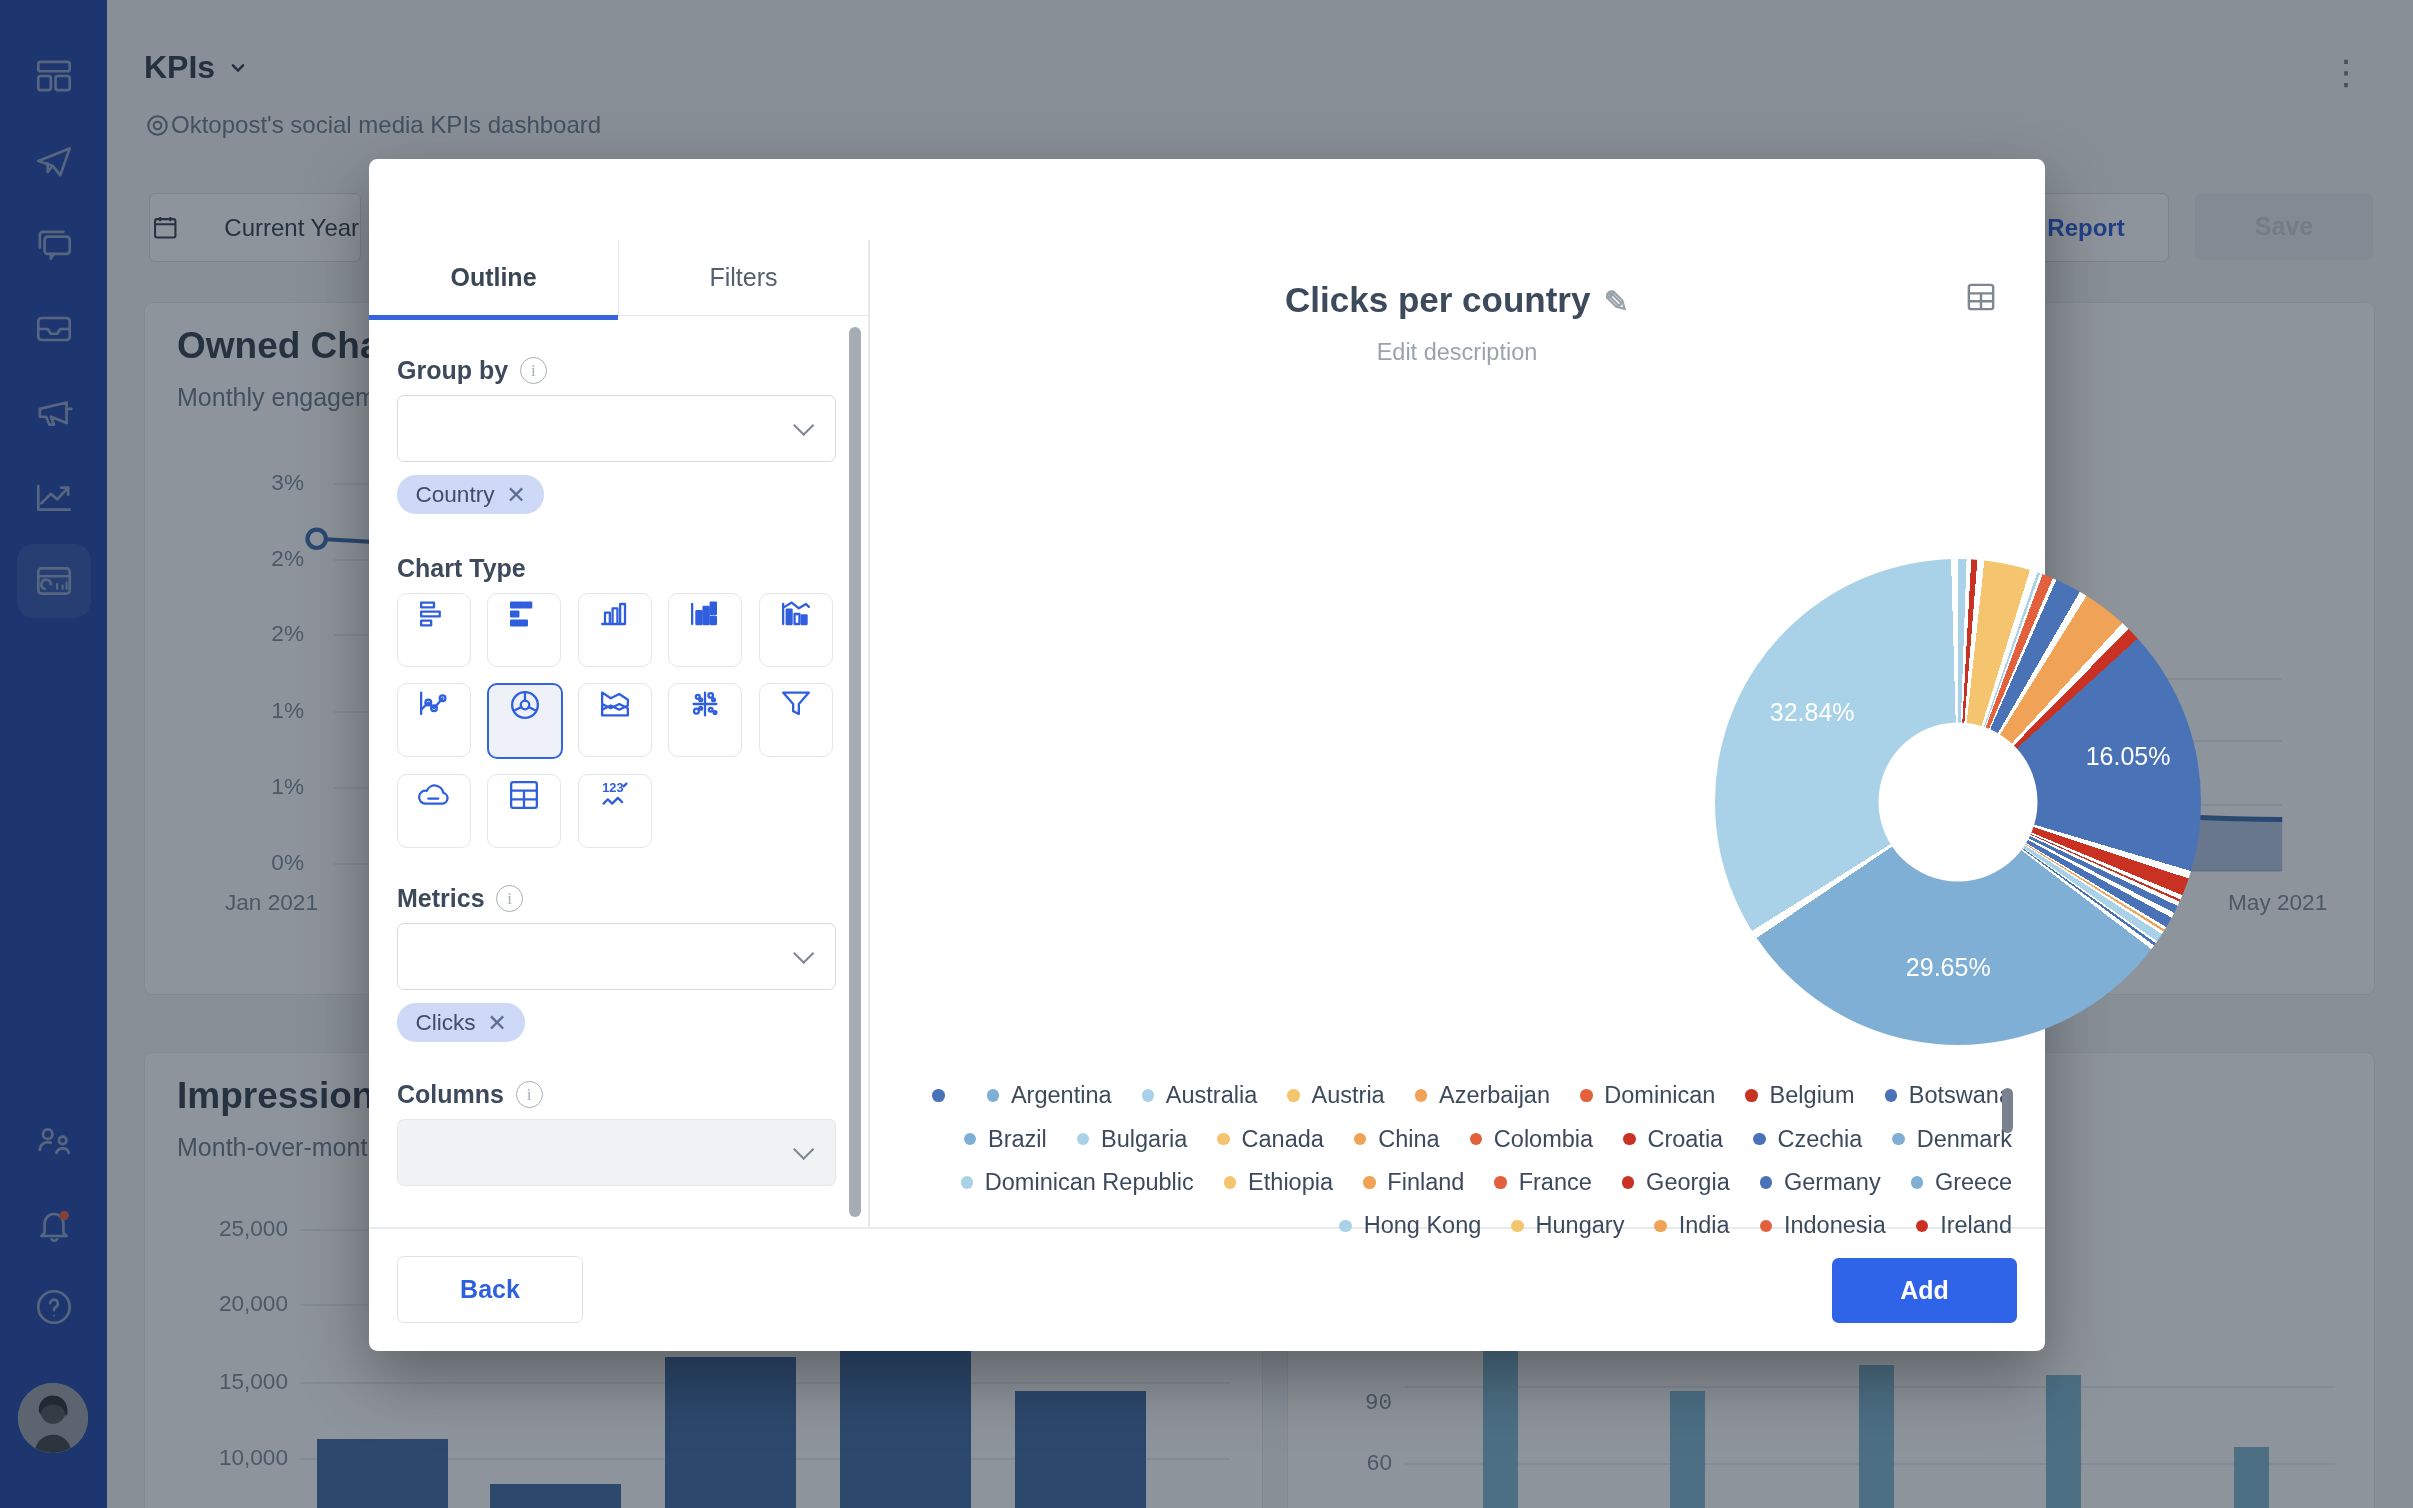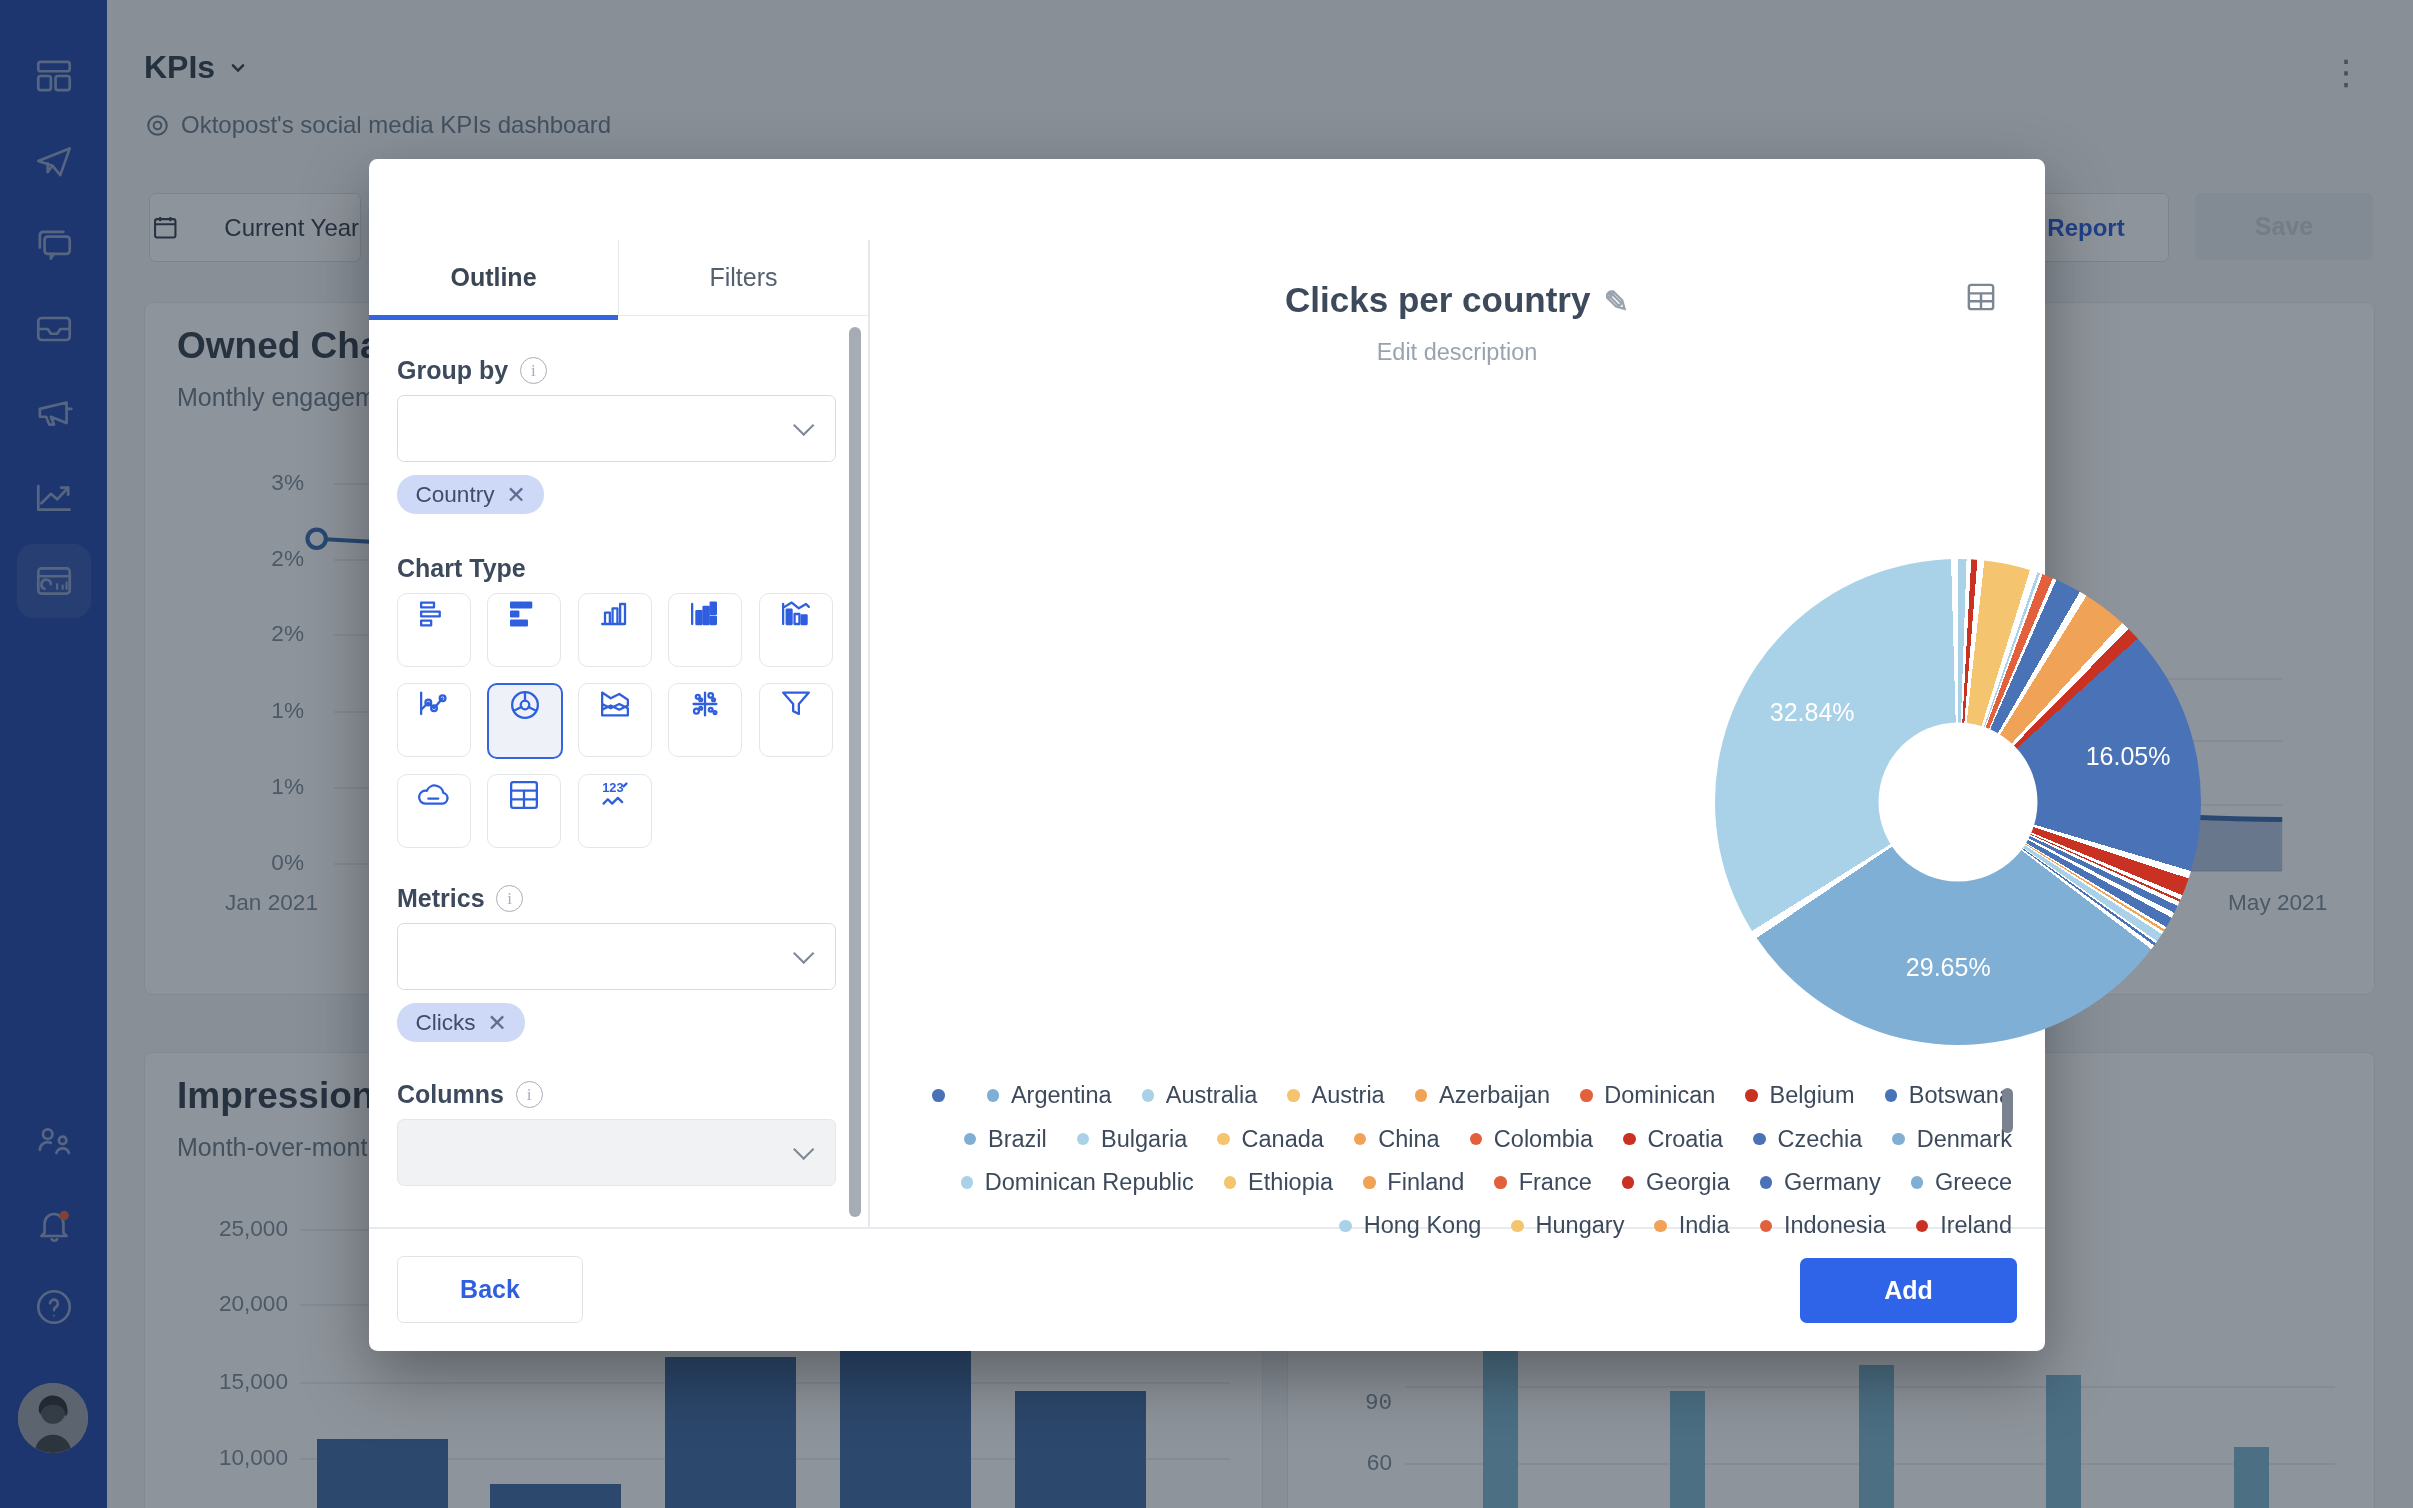--- a/index.html
+++ b/index.html
@@ -7,21 +7,21 @@
          font-family:"Liberation Sans",sans-serif;background:#f2f4f7;}
   
   #sidebar{position:absolute;left:0;top:0;width:107px;height:1508px;background:#1c43a6;z-index:1;}
   .side-ic{position:absolute;left:17px;width:74px;height:74px;display:flex;align-items:center;justify-content:center;border-radius:17px;}
   .side-ic svg{width:44px;height:44px;stroke:#8ea2c8;fill:none;stroke-width:1.7;stroke-linecap:round;stroke-linejoin:round;}
   .side-ic.active{background:rgba(255,255,255,.09);}
   #avatar{position:absolute;left:18.4px;top:1383px;width:70px;height:70px;border-radius:50%;overflow:hidden;background:#b9bec4;}
   
   #main{position:absolute;left:107px;top:0;right:0;bottom:0;}
   .pg-title{position:absolute;left:37px;top:49px;font-size:32px;font-weight:bold;color:#2c3847;display:flex;align-items:center;gap:11.7px;}
-  .pg-sub{position:absolute;left:37px;top:111px;font-size:24px;color:#697886;display:flex;align-items:center;gap:10px;}
+  .pg-sub{position:absolute;left:37px;top:111px;font-size:24px;color:#697886;display:flex;align-items:center;}
   .kebab{position:absolute;right:50px;top:52px;font-size:34px;color:#6b7683;letter-spacing:0;}
   .btn-outline{position:absolute;height:67px;background:#fff;border:1.7px solid #d8dde4;border-radius:6.7px;
     display:flex;align-items:center;justify-content:center;font-size:24px;color:#2e3a48;gap:13.4px;}
   .btn-disabled{position:absolute;height:67px;background:#e7eaee;border-radius:6.7px;display:flex;align-items:center;justify-content:center;font-size:25px;font-weight:bold;color:#c9ced6;}
   .btn-report{color:#2456d8;font-weight:bold;}
   .card{position:absolute;background:#fff;border:1.7px solid #e4e8ed;border-radius:8.4px;}
   .card h3{position:absolute;left:32px;top:22px;margin:0;font-size:37px;font-weight:bold;color:#2e3a48;white-space:nowrap;}
   .card .sub{position:absolute;left:32px;top:80px;font-size:25px;color:#697886;white-space:nowrap;}
   .gline{position:absolute;height:1.7px;background:#e8ecf0;}
   .ytick{position:absolute;text-align:right;font-size:22.6px;color:#7a8896;transform:translateY(-50%);}
@@ -67,21 +67,21 @@
   #donutwrap .hole{position:absolute;left:50%;top:50%;width:159px;height:159px;background:#fff;border-radius:50%;transform:translate(-50%,-50%);}
   .dlabel{position:absolute;transform:translate(-50%,-50%);color:#fff;font-size:25px;}
   #legend{position:absolute;left:50%;transform:translateX(-50%);top:834px;width:1140px;display:flex;flex-wrap:wrap;justify-content:flex-end;}
   .lg-item{display:flex;align-items:center;margin:4.2px 15px;height:35px;}
   .lg-dot{width:12.6px;height:12.6px;border-radius:50%;margin-right:11.7px;flex:0 0 auto;}
   .lg-txt{font-size:23.5px;color:#3d4a5c;white-space:nowrap;}
   #legscroll{position:absolute;right:32px;top:848px;width:11px;height:45px;background:#7a8290;border-radius:5.9px;}
   
   .m-btn{position:absolute;bottom:28px;height:65px;border-radius:6.7px;display:flex;align-items:center;justify-content:center;font-size:25px;font-weight:bold;}
   #btn-back{left:28px;width:184px;background:#fff;border:1.7px solid #dfe3e8;color:#2f5fde;}
-  #btn-add{right:28px;width:217px;background:#2f63e8;color:#fff;}
+  #btn-add{right:28px;width:185px;background:#2f63e8;color:#fff;}
 </style>
 </head>
 <body>
 
 <div id="stage">
 
   <nav id="sidebar">
     <div class="side-ic" style="top:39px">
         <svg viewBox="0 0 28 28">
           <rect x="4" y="5" width="20" height="6" rx="1.5"></rect>

